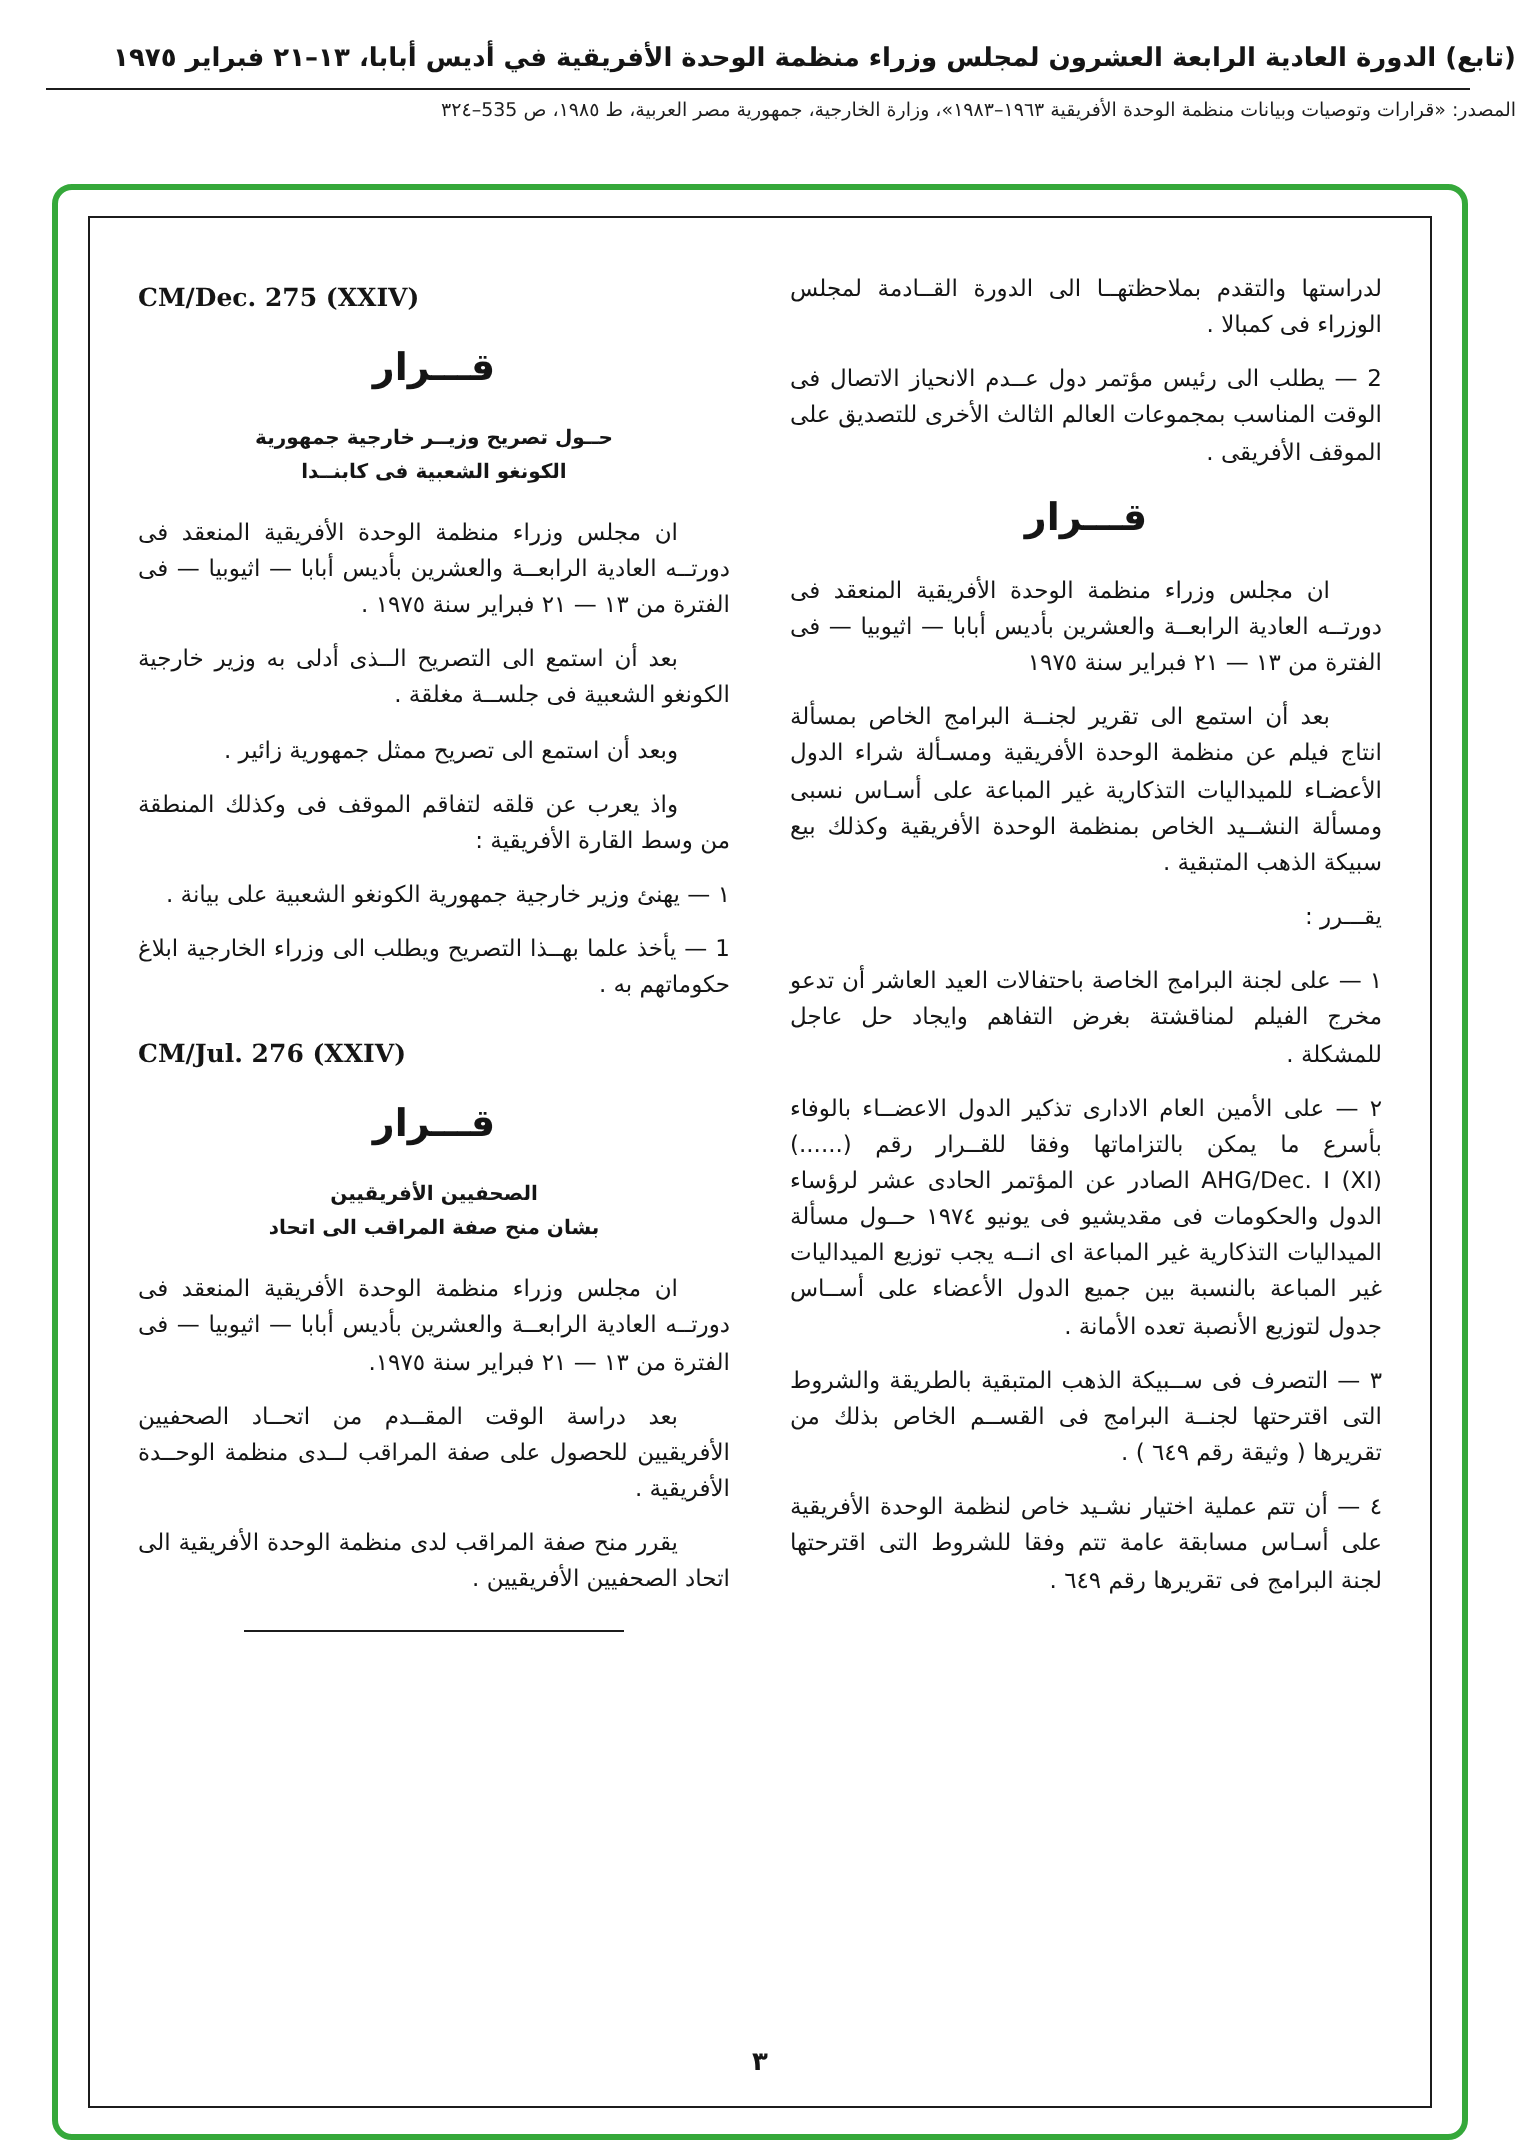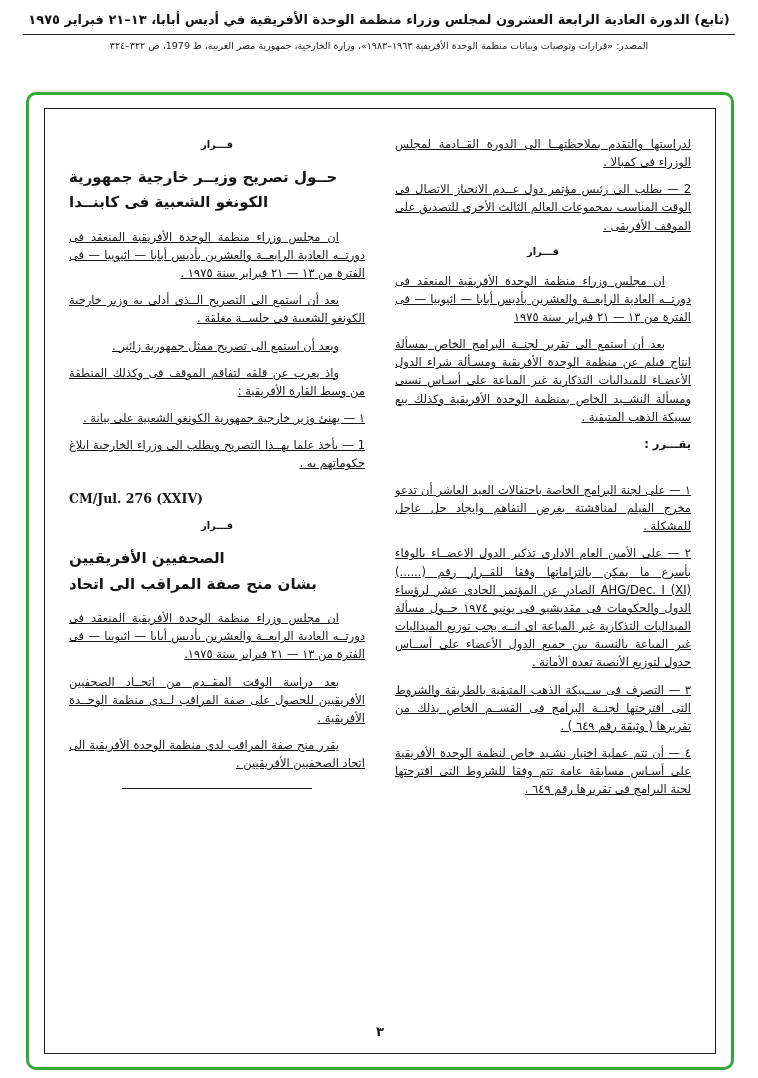--- a/index.html
+++ b/index.html
@@ -4,21 +4,21 @@
 <style>
   * { margin:0; padding:0; box-sizing:border-box; }
   html,body { width:758px; height:1078px; }
   body {
     background:#ffffff;
     font-family:"DejaVu Sans", sans-serif;
     color:#151515;
     position:relative;
     overflow:hidden;
   }
-  .header { text-align:center; padding-top:12px; direction:rtl; }
+  .header { padding-top:22px; direction:rtl; }
   .header-line1 { font-size:13px; font-weight:bold; letter-spacing:0; }
   .header-rule { border:0; border-top:1.5px solid #1c1c1c; width:712px; margin:7px auto 5px; }
   .source-line { font-size:9.5px; color:#1c1c1c; }
 
   .green-frame {
     position:absolute; left:26px; top:92px;
     width:708px; height:978px;
     border:3px solid var(--frame_green, #35a83a);
     border-radius:10px;
     padding:13px 15px;
@@ -28,49 +28,49 @@
     width:100%; height:100%;
     border:1.2px solid #1c1c1c;
     padding:26px 24px 12px;
     display:flex; flex-direction:column;
     overflow:hidden;
     background:#ffffff;
   }
   .columns { flex:1; display:flex; direction:rtl; gap:30px; overflow:hidden; }
   .col { width:50%; font-size:11.5px; line-height:1.58; text-align:justify; direction:rtl; }
 
-  .para { text-indent:26px; margin-bottom:9px;text-decoration:underline; }
+  .para { text-indent:26px; margin-bottom:9px; }
   .no-indent { text-indent:0; }
   .dec-id {
     direction:ltr; text-align:left;
     font-weight:bold; font-size:12.5px;
     font-family:"DejaVu Serif", serif;
     margin:16px 0 10px;
   }
   .dec-id.first { margin-top:4px; }
   .dec-heading {
-    text-align:center; font-weight:bold; font-size:10px;
+    text-align:center; font-weight:bold; font-size:19px;
     margin:2px 0 12px; letter-spacing:2px;
   }
-  .dec-title { text-align:left; font-weight:bold; font-size:15px; line-height:1.7; }
+  .dec-title { text-align:center; font-weight:bold; font-size:10px; line-height:1.7; }
   .dec-title-block { margin-bottom:12px; }
-  .decides { font-weight:bold; margin:4px 0 28px; text-indent:0; }
+  .decides { font-weight:normal; margin:4px 0 14px; text-indent:0; }
   .end-rule { border:0; border-top:1.2px solid #1c1c1c; width:190px; margin:16px auto 0; }
   .page-num {
     margin-top:auto; text-align:center;
     font-size:13px; font-weight:bold; padding-bottom:2px;
   }
 </style>
 </head>
 <body>
 
 <header class="header">
   <div class="header-line1">(تابع) الدورة العادية الرابعة العشرون لمجلس وزراء منظمة الوحدة الأفريقية في أديس أبابا، ١٣–٢١ فبراير ١٩٧٥</div>
   <hr class="header-rule">
-  <div class="source-line">المصدر: «قرارات وتوصيات وبيانات منظمة الوحدة الأفريقية ١٩٦٣–١٩٨٣»، وزارة الخارجية، جمهورية مصر العربية، ط 1979، ص ٣٢٢–٣٢٤</div>
+  <div class="source-line">المصدر: «قرارات وتوصيات وبيانات منظمة الوحدة الأفريقية ١٩٦٣–١٩٨٣»، وزارة الخارجية، جمهورية مصر العربية، ط ١٩٨٥، ص 535–٣٢٤</div>
 </header>
 
 <div class="green-frame">
   <div class="scan-page">
     <div class="columns">
 
       <div class="col">
         <p class="para no-indent">لدراستها والتقدم بملاحظتهــا الى الدورة القــادمة لمجلس الوزراء فى كمبالا .</p>
         <p class="para no-indent">2 — يطلب الى رئيس مؤتمر دول عــدم الانحياز الاتصال فى الوقت المناسب بمجموعات العالم الثالث الأخرى للتصديق على الموقف الأفريقى .</p>
 
@@ -81,20 +81,21 @@
 
         <p class="decides">يقـــرر :</p>
 
         <p class="para no-indent">١ — على لجنة البرامج الخاصة باحتفالات العيد العاشر أن تدعو مخرج الفيلم لمناقشتة بغرض التفاهم وايجاد حل عاجل للمشكلة .</p>
         <p class="para no-indent">٢ — على الأمين العام الادارى تذكير الدول الاعضــاء بالوفاء بأسرع ما يمكن بالتزاماتها وفقا للقــرار رقم (......) AHG/Dec. I (XI) الصادر عن المؤتمر الحادى عشر لرؤساء الدول والحكومات فى مقديشيو فى يونيو ١٩٧٤ حــول مسألة الميداليات التذكارية غير المباعة اى انــه يجب توزيع الميداليات غير المباعة بالنسبة بين جميع الدول الأعضاء على أســاس جدول لتوزيع الأنصبة تعده الأمانة .</p>
         <p class="para no-indent">٣ — التصرف فى ســبيكة الذهب المتبقية بالطريقة والشروط التى اقترحتها لجنــة البرامج فى القســم الخاص بذلك من تقريرها ( وثيقة رقم ٦٤٩ ) .</p>
         <p class="para no-indent">٤ — أن تتم عملية اختيار نشـيد خاص لنظمة الوحدة الأفريقية على أسـاس مسابقة عامة تتم وفقا للشروط التى اقترحتها لجنة البرامج فى تقريرها رقم ٦٤٩ .</p>
       </div>
 
       <div class="col">
+        <div class="dec-id first">CM/Dec. 275 (XXIV)</div>
         <div class="dec-heading">قـــرار</div>
         <div class="dec-title-block">
           <div class="dec-title">حــول تصريح وزيــر خارجية جمهورية</div>
           <div class="dec-title">الكونغو الشعبية فى كابنــدا</div>
         </div>
 
         <p class="para">ان مجلس وزراء منظمة الوحدة الأفريقية المنعقد فى دورتــه العادية الرابعــة والعشرين بأديس أبابا — اثيوبيا — فى الفترة من ١٣ — ٢١ فبراير سنة ١٩٧٥ .</p>
         <p class="para">بعد أن استمع الى التصريح الــذى أدلى به وزير خارجية الكونغو الشعبية فى جلســة مغلقة .</p>
         <p class="para">وبعد أن استمع الى تصريح ممثل جمهورية زائير .</p>
         <p class="para">واذ يعرب عن قلقه لتفاقم الموقف فى وكذلك المنطقة من وسط القارة الأفريقية :</p>

